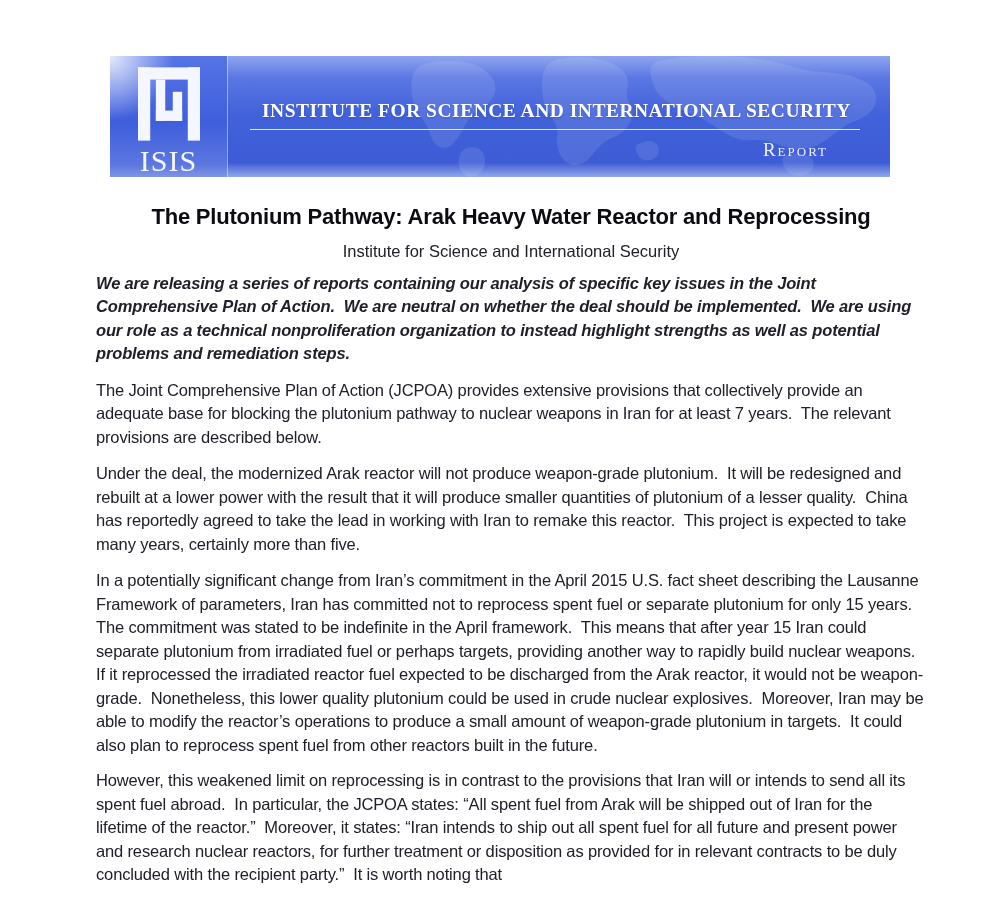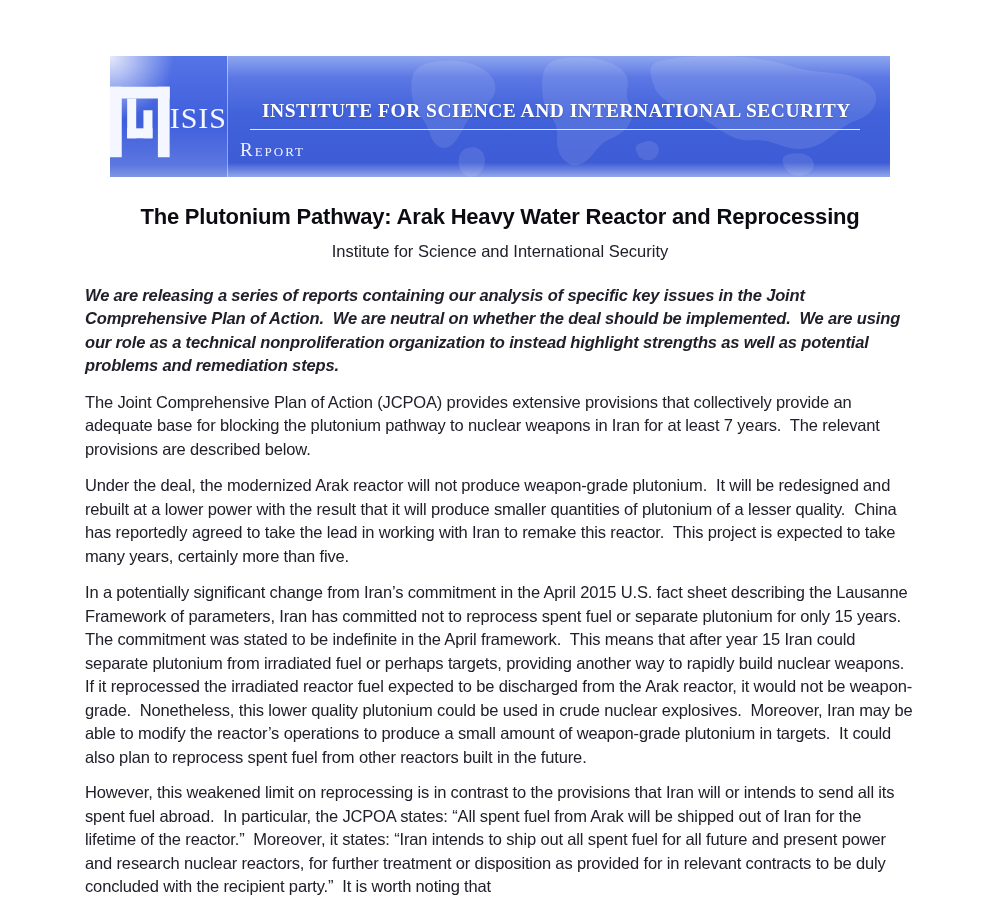--- a/index.html
+++ b/index.html
@@ -25,21 +25,21 @@
     overflow:hidden;
   }
   .map-decoration{
     position:absolute;right:0;top:0;height:100%;width:62%;
     opacity:.8;pointer-events:none;
   }
   .logo-block{
     position:relative;
     width:117px;height:100%;
     flex:0 0 117px;
-    display:flex;flex-direction:row;align-items:center;
+    display:flex;flex-direction:column;align-items:center;
     background:linear-gradient(180deg,#5574e6 0%,#3f5edc 55%,#5c77e0 90%,#8096e2 100%);
     justify-content:space-between;
   }
   .logo-block::before{
     content:"";position:absolute;inset:0;
     background:radial-gradient(circle at 0% 0%,rgba(255,255,255,.85),rgba(255,255,255,0) 38%);
   }
   .logo-glyph{display:block;margin-top:11px;position:relative;}
   .logo-text{
     position:relative;
@@ -62,47 +62,47 @@
     text-shadow:0 1px 2px rgba(30,50,140,.35);
   }
   .banner-rule{
     position:relative;
     margin:7px 30px 0 22px;
     height:1px;background:rgba(255,255,255,.85);
   }
   .report-label{
     position:relative;
     margin:9px 62px 0 12px;
-    text-align:left;
+    text-align:right;
     font-family:"Liberation Serif",serif;
     font-variant:small-caps;
     font-size:19px;letter-spacing:2px;
     color:#eef2ff;
   }
   
-  .doc{position:absolute;left:85px;top:177px;width:830px;}
+  .doc{position:absolute;left:96px;top:177px;width:830px;}
   .doc-title{
     margin:26px 0 0;
     font-size:22px;line-height:27px;font-weight:700;
     text-align:center;color:#0b0b12;
     letter-spacing:-.2px;
   }
   .byline,.dateline{
     text-align:center;font-size:16.5px;line-height:23.5px;
   }
   .byline{margin-top:10px;}
   .dateline{margin-top:4px;}
   .doc p{
     margin:13px 0 0;
     font-size:16.5px;line-height:23.5px;
     letter-spacing:-.15px;
     white-space:pre-wrap;
   }
   .doc p.intro{
-    margin-top:20px;
+    margin-top:8px;
     font-weight:700;font-style:italic;
   }
   .doc p:last-of-type{margin-top:12px;}
 </style>
 </head>
 <body>
 
 <div class="page">
 
   <header class="banner">

